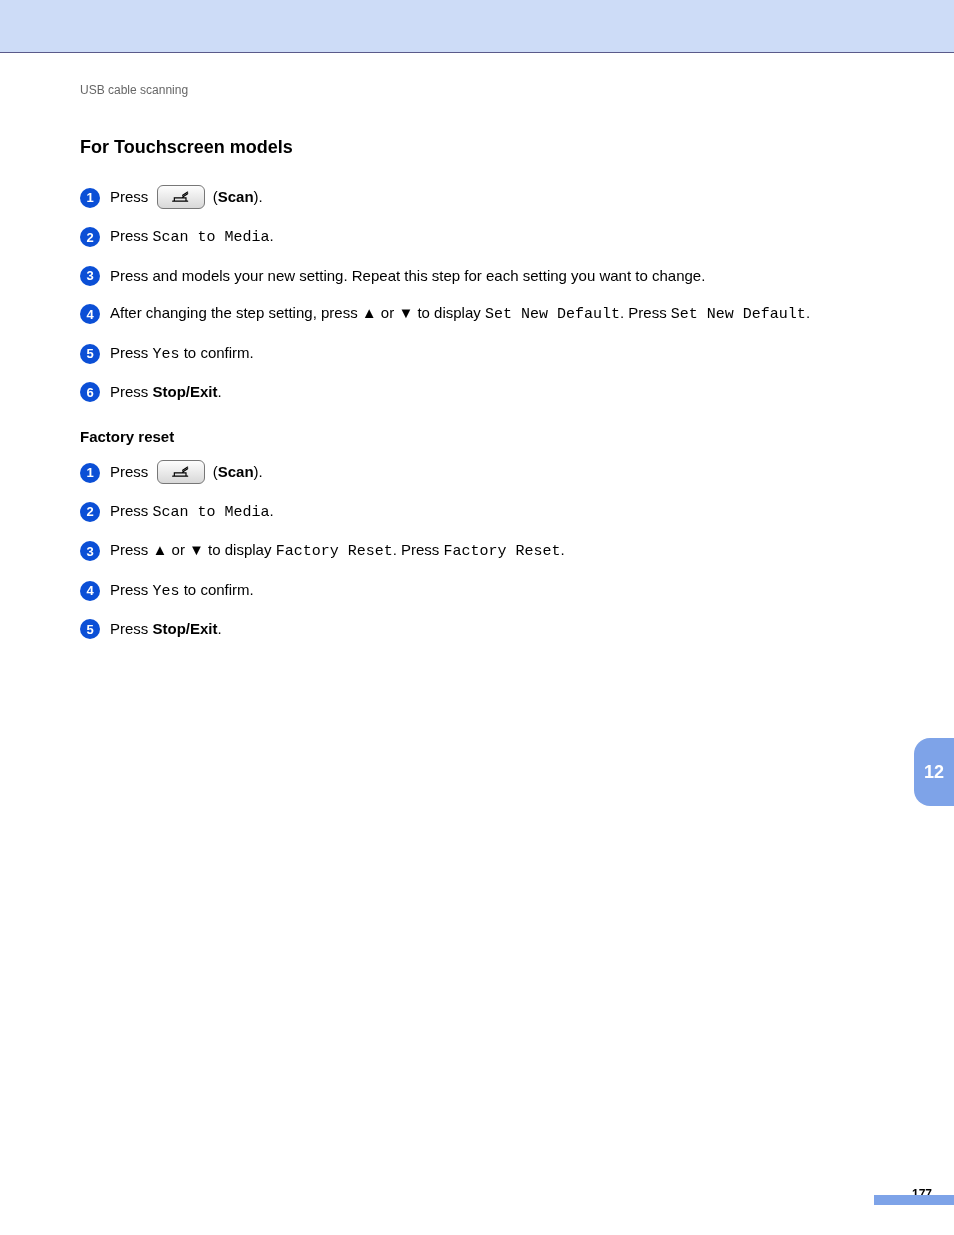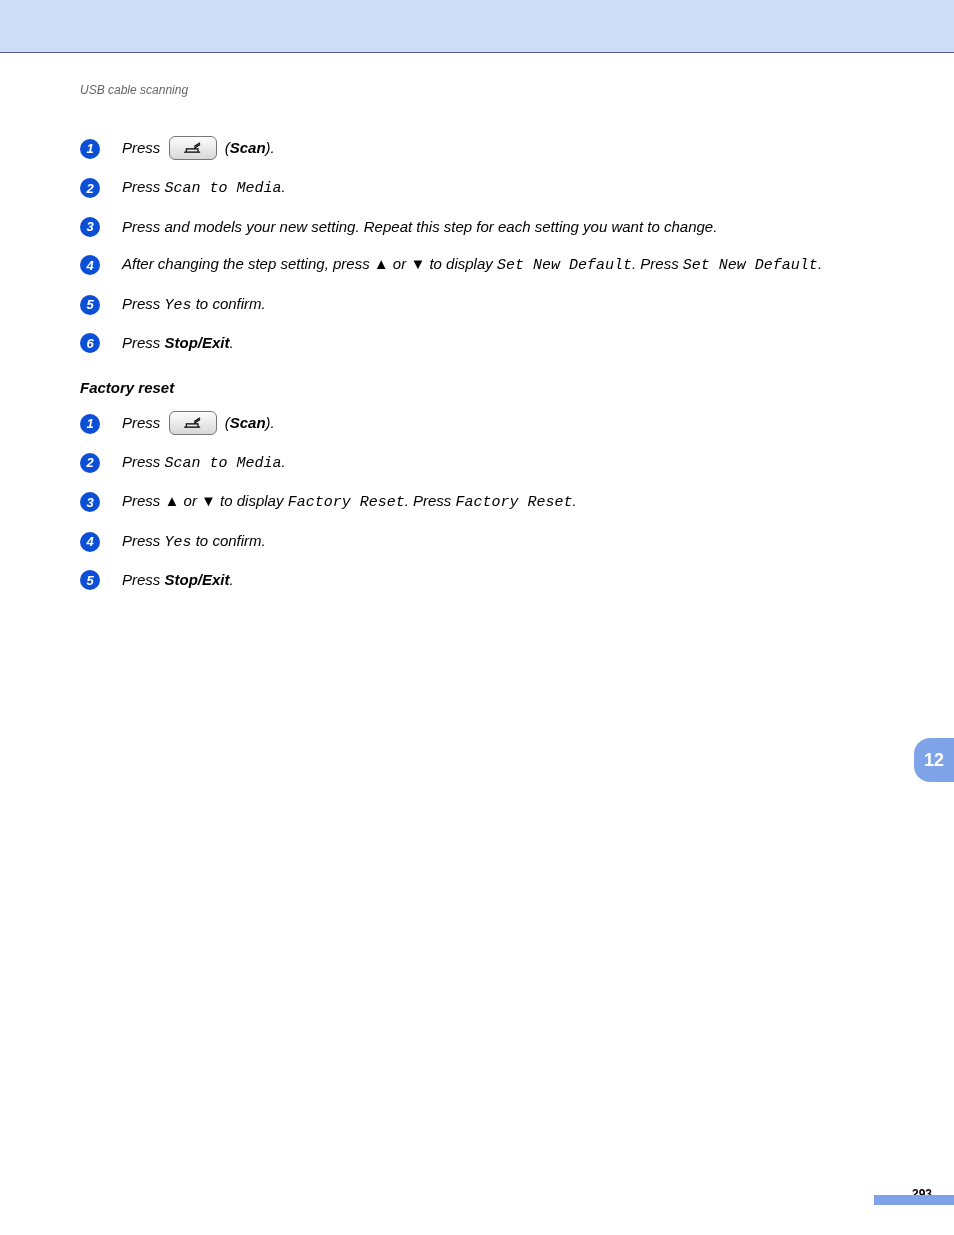--- a/index.html
+++ b/index.html
@@ -15,21 +15,20 @@
     box-sizing: border-box;
   }
   .top-band {
     background: #cddcf7;
     height: 52px;
     width: 100%;
     border-bottom: 1px solid #5a5a8a;
   }
   .content {
     padding: 30px 44px 0 80px;
-    font-style: italic;
   }
   .breadcrumb {
     font-size: 12px;
     color: #666;
     margin-bottom: 40px;
   }
   h2.section-title {
     font-size: 18px;
     font-weight: bold;
     margin: 0 0 28px 0;
@@ -59,21 +58,20 @@
     color: #fff;
     font-weight: bold;
     font-size: 13px;
     display: inline-flex;
     align-items: center;
     justify-content: center;
     margin-right: 10px;
   }
   .step-text {
     flex: 1 1 auto;
-    margin-left: 12px;
   }
   .mono {
     font-family: "Courier New", Courier, monospace;
   }
   .bold {
     font-weight: bold;
   }
   .scan-btn {
     display: inline-flex;
     align-items: center;
@@ -90,21 +88,21 @@
   }
   .scan-btn svg {
     width: 20px;
     height: 14px;
   }
   .side-tab {
     position: absolute;
     right: 0;
     top: 738px;
     width: 40px;
-    height: 44px;
+    height: 68px;
     background: #7ea3e8;
     border-top-left-radius: 16px;
     border-bottom-left-radius: 16px;
     color: #fff;
     font-weight: bold;
     font-size: 18px;
     display: flex;
     align-items: center;
     justify-content: center;
   }
@@ -126,20 +124,21 @@
 </style>
 </head>
 <body>
 
 <div class="top-band"></div>
 
 <div class="content">
 
   <div class="breadcrumb">USB cable scanning</div>
 
+  <h2 class="section-title">For Touchscreen models</h2>
 
 
   <ul class="steps">
     <li>
       <span class="num-badge">1</span>
       <span class="step-text">
         <span>Press </span><span class="scan-btn">
             <svg viewBox="0 0 24 16">
               <path d="M2 13 L20 13 M4 13 L4 9 L18 9 L18 13 M14 8 L20 4 M14 6 L20 2" stroke="#000" stroke-width="1.4" fill="none" stroke-linecap="round"></path>
             </svg>
@@ -214,14 +213,14 @@
       <span class="step-text">
         <span>Press </span><span class="bold">Stop/Exit</span>.
       </span>
     </li>
   </ul>
 
 </div>
 
 <div class="side-tab">12</div>
 
-<div class="footer">293</div>
+<div class="footer">177</div>
 <div class="footer-bar"></div>
 
 </body></html>

